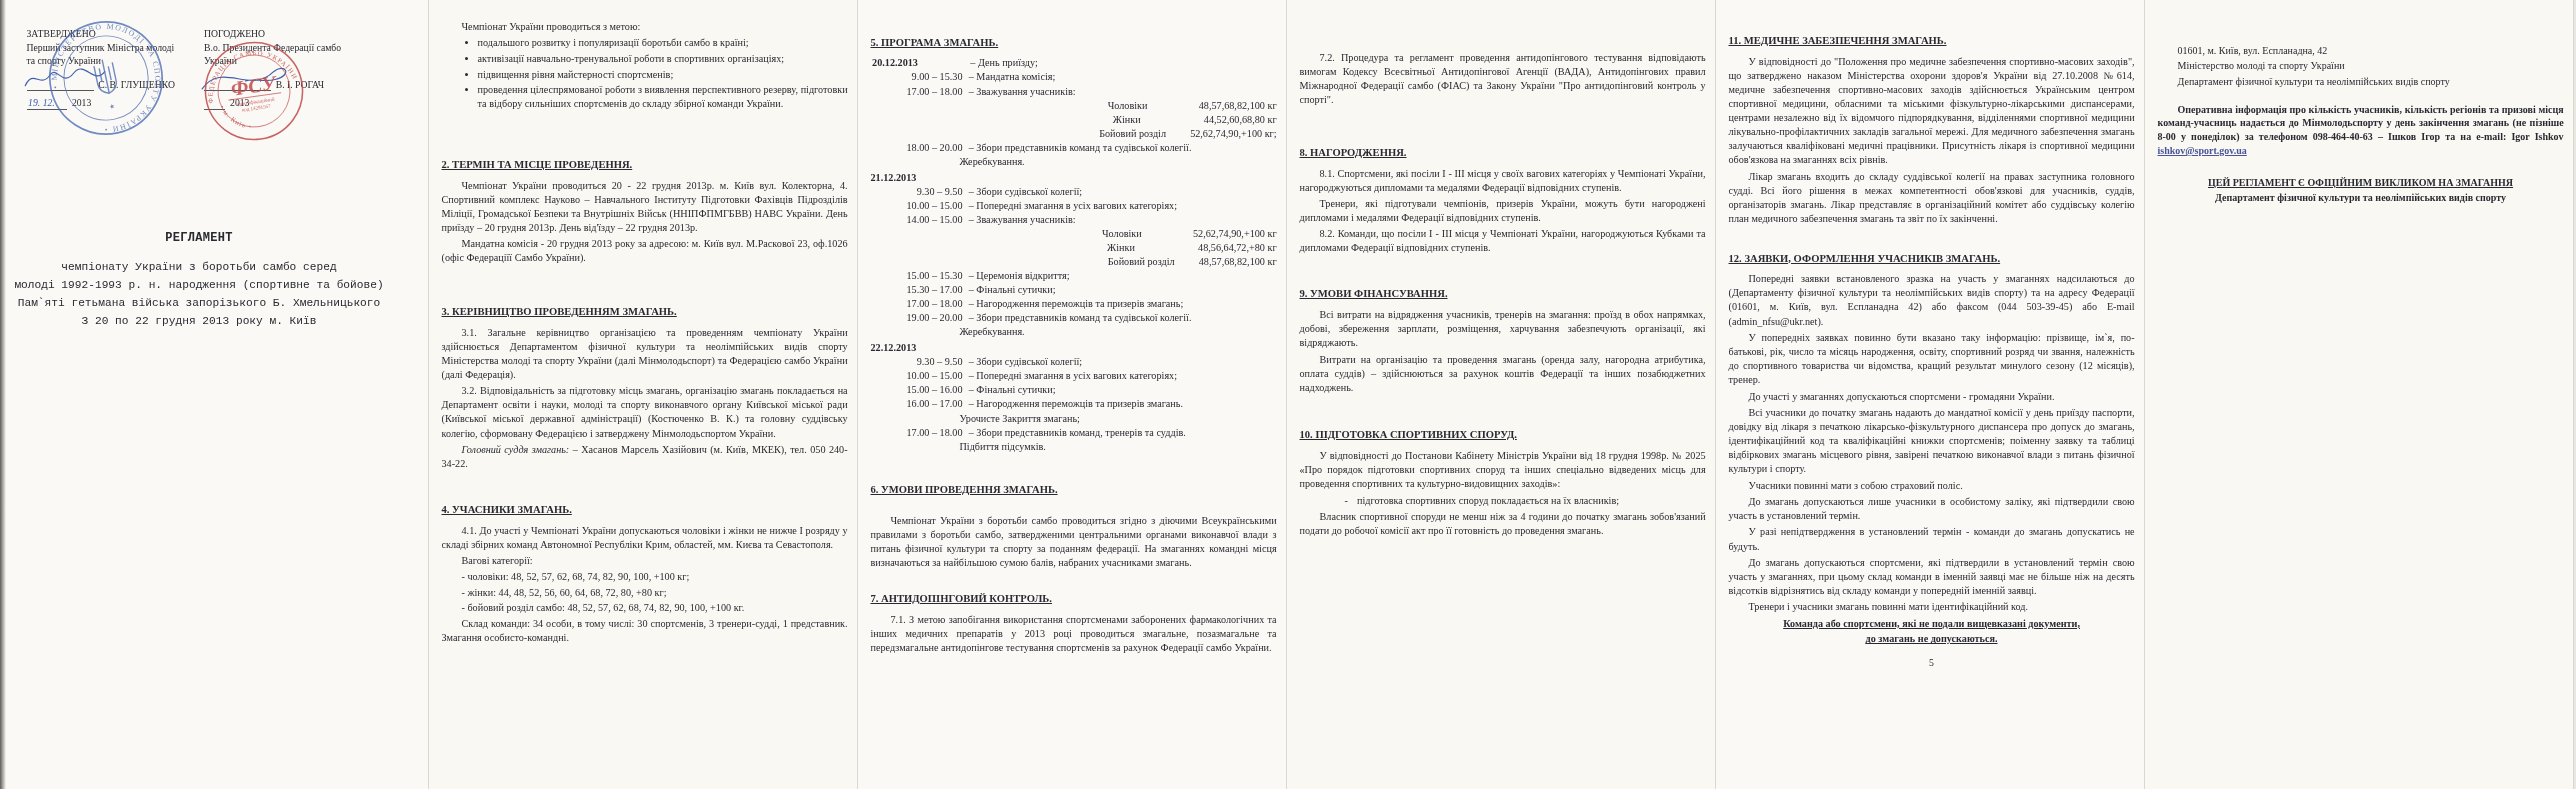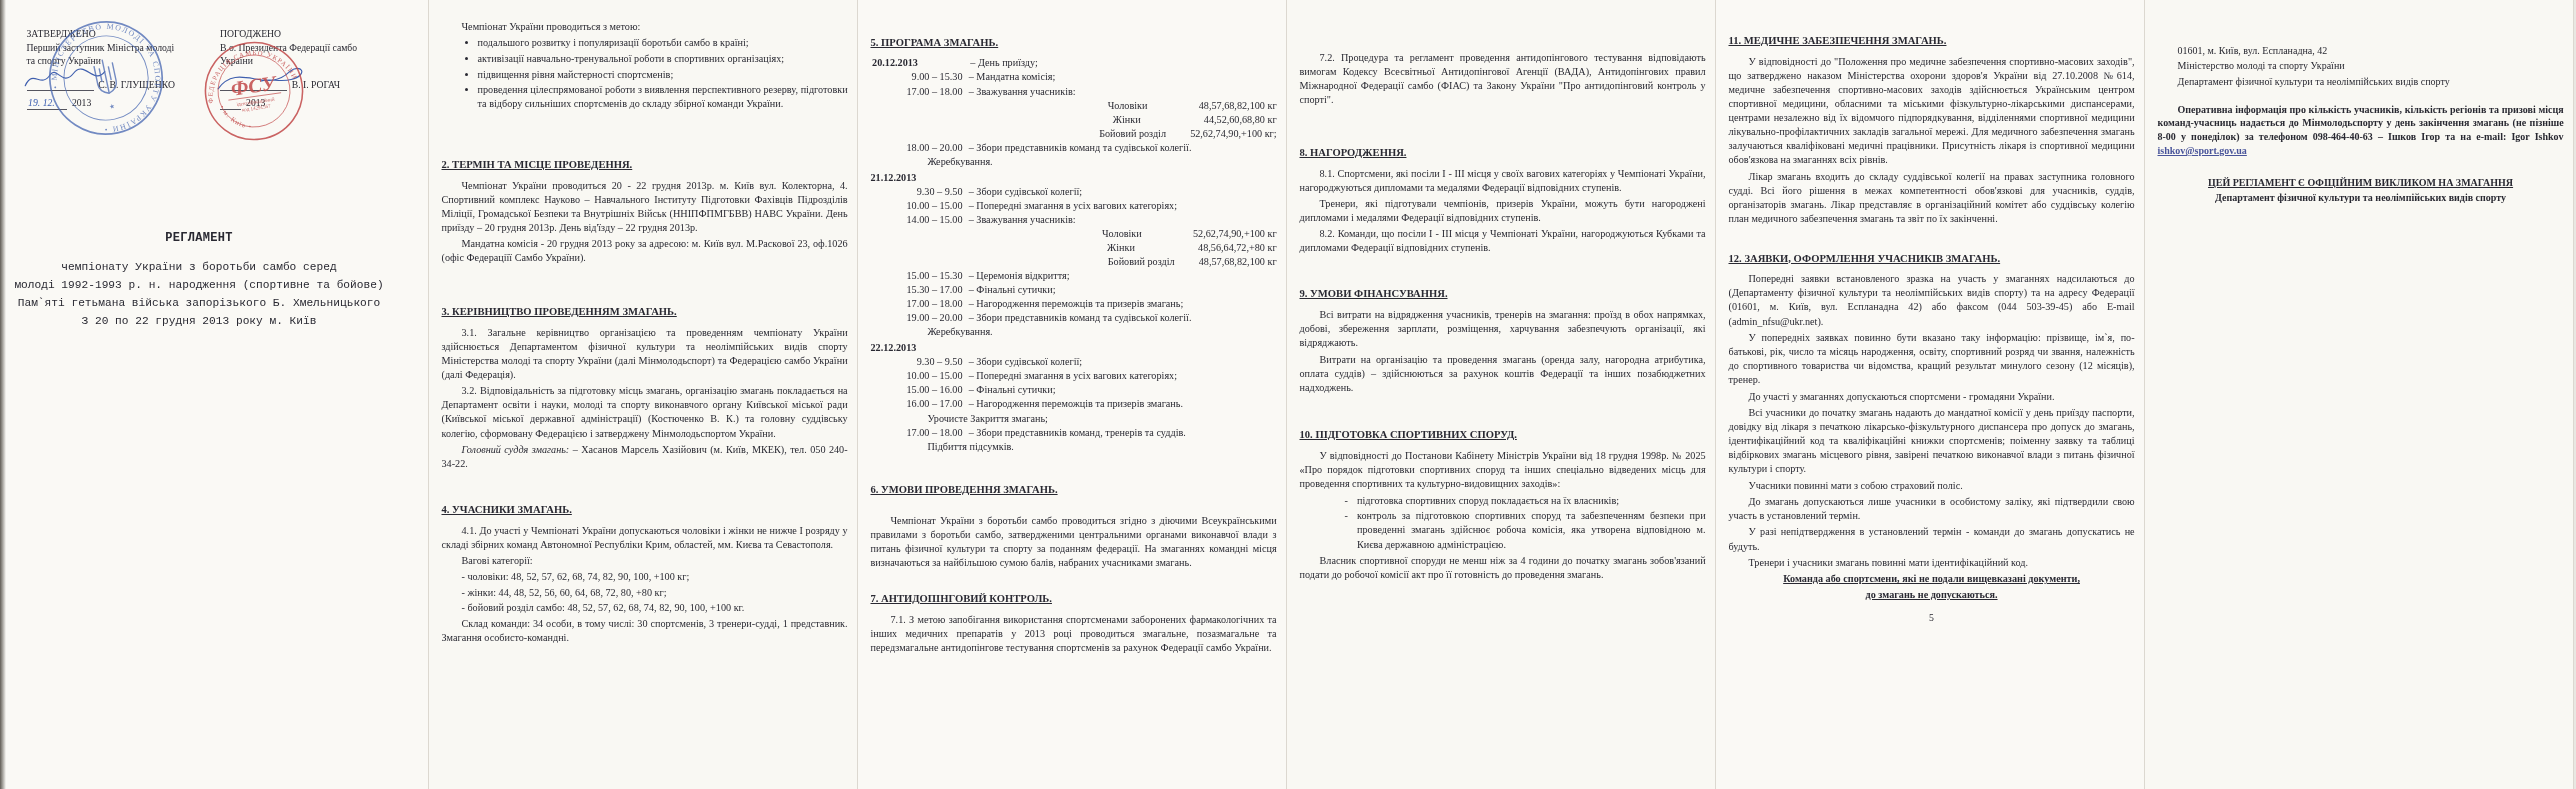--- a/index.html
+++ b/index.html
@@ -32,32 +32,32 @@
   .blk-dl{list-style:none;margin:0 0 2.3px 45px;padding:0;}
   .blk-dl li{position:relative;padding-left:12.5px;text-align:justify;margin:0 0 1.6px;}
   .blk-dl li::before{content:"-";position:absolute;left:0;}
   .blk-row{display:flex;}
   .blk-row .t{flex:0 0 92px;text-align:right;padding-right:6.2px;white-space:nowrap;}
   .blk-row .t.b{font-weight:bold;text-align:left;padding-left:1.6px;}
   .blk-row .d{flex:1;}
   .blk-date{font-weight:bold;margin:1.6px 0 0;}
   .blk-wrow{display:flex;margin-left:60px;justify-content:flex-end;}
   .blk-wrow .wl{flex:0 0 91px;}
-  .blk-cont{margin-left:57px;}
+  .blk-cont{margin-left:89px;}
   .blk-center{text-align:center;margin:0 0 1.6px;}
   .bold{font-weight:bold;}
   .underline{text-decoration:underline;}
   .pagenum{margin-top:9.4px;font-size:9.8px;}
   em{font-style:italic;}
   .tail-u{text-decoration:underline;color:#49549a;}
 
   
   .approve{position:absolute;font-size:9.7px;line-height:1.34;z-index:1;}
   .approve--left{left:26.5px;top:26.5px;width:192px;}
-  .approve--right{left:220px;top:26.5px;width:200px;font-family:Liberation Serif, serif;}
+  .approve--right{left:204px;top:26.5px;width:200px;font-family:Liberation Serif, serif;}
   .approve .lbl{margin-bottom:1.6px;}
   .sig-row{display:flex;align-items:flex-end;margin-top:11px;position:relative;}
   .sig-line{display:inline-block;width:67px;border-bottom:0.8px solid #55555f;height:9.4px;margin-right:4.7px;}
   .sig-svg{position:absolute;left:-4.7px;top:-11px;z-index:3;}
   .date-row{margin-top:4.7px;}
   .hand{color:#3a5cb0;font-style:italic;border-bottom:0.8px solid #55555f;padding:0 12.5px 0.8px 1.6px;}
   .date-year{margin-left:4.7px;}
   .stamp{position:absolute;z-index:2;pointer-events:none;}
   .stamp--blue{left:39px;top:11px;width:134px;height:134px;transform:rotate(-12deg);opacity:.78;}
   .stamp--red{left:200px;top:37px;width:108px;height:108px;transform:rotate(-8deg);opacity:.85;}
@@ -297,40 +297,40 @@
         <p class="blk-p">8.2. Команди, що посіли I - III місця у Чемпіонаті України, нагороджуються Кубками та дипломами Федерації відповідних ступенів.</p>
         <div class="blk-sp" style="height: 26.5px;"></div>
         <div class="blk-h">9. УМОВИ ФІНАНСУВАННЯ.</div>
         <p class="blk-p">Всі витрати на відрядження учасників, тренерів на змагання: проїзд в обох напрямках, добові, збереження зарплати, розміщення, харчування забезпечують організації, які відряджають.</p>
         <p class="blk-p">Витрати на організацію та проведення змагань (оренда залу, нагородна атрибутика, оплата суддів) – здійснюються за рахунок коштів Федерації та інших позабюджетних надходжень.</p>
         <div class="blk-sp" style="height: 28px;"></div>
         <div class="blk-h">10. ПІДГОТОВКА СПОРТИВНИХ СПОРУД.</div>
         <p class="blk-p">У відповідності до Постанови Кабінету Міністрів України від 18 грудня 1998р. № 2025 «Про порядок підготовки спортивних споруд та інших спеціально відведених місць для проведення спортивних та культурно-видовищних заходів»:</p>
         <ul class="blk-dl">
           <li>підготовка спортивних споруд покладається на їх власників;</li>
-          <li>контроль за підготовкою спортивних споруд та забезпеченням безпеки при проведенні змагань здійснює робоча комісія, яка утворена відповідною м. Києва державною адміністрацією.</li>
         </ul>
         <p class="blk-p">Власник спортивної споруди не менш ніж за 4 години до початку змагань зобов'язаний подати до робочої комісії акт про її готовність до проведення змагань.</p>
       </div>
     </div>
   <div class="page">
       <div class="content">
         <div class="blk-sp" style="height: 11px;"></div>
         <div class="blk-h">11. МЕДИЧНЕ ЗАБЕЗПЕЧЕННЯ ЗМАГАНЬ.</div>
         <p class="blk-p">У відповідності до "Положення про медичне забезпечення спортивно-масових заходів", що затверджено наказом Міністерства охорони здоров'я України від 27.10.2008 №614, медичне забезпечення спортивно-масових заходів здійснюється Українським центром спортивної медицини, обласними та міськими фізкультурно-лікарськими  диспансерами, центрами незалежно від їх відомчого підпорядкування, відділеннями спортивної медицини лікувально-профілактичних закладів загальної мережі. Для медичного забезпечення змагань залучаються кваліфіковані медичні працівники. Присутність лікаря із спортивної медицини обов'язкова на змаганнях всіх рівнів.</p>
         <p class="blk-p">Лікар змагань входить до складу суддівської колегії на правах заступника головного судді. Всі його рішення в межах компетентності обов'язкові для учасників, суддів, організаторів змагань. Лікар представляє в організаційний комітет або суддівську колегію план медичного забезпечення змагань та звіт по їх закінченні.</p>
         <div class="blk-sp" style="height: 20px;"></div>
         <div class="blk-h">12. ЗАЯВКИ, ОФОРМЛЕННЯ УЧАСНИКІВ ЗМАГАНЬ.</div>
         <p class="blk-p">Попередні заявки встановленого зразка на участь у змаганнях надсилаються до (Департаменту фізичної культури та неолімпійських видів спорту) та на адресу Федерації (01601, м. Київ, вул. Еспланадна 42) або факсом (044 503-39-45) або E-mail (admin_nfsu@ukr.net).</p>
         <p class="blk-p">У попередніх заявках повинно бути вказано таку інформацію: прізвище, ім`я, по-батькові, рік, число та місяць народження, освіту, спортивний розряд чи звання, належність до спортивного товариства чи відомства, кращий результат минулого сезону (12 місяців), тренер.</p>
         <p class="blk-p">До участі у змаганнях допускаються спортсмени - громадяни України.</p>
         <p class="blk-p">Всі учасники до початку змагань надають до мандатної комісії у день приїзду паспорти, довідку від лікаря з печаткою лікарсько-фізкультурного диспансера про допуск до змагань, ідентифікаційний код та кваліфікаційні книжки спортсменів; поіменну заявку та таблиці відбіркових змагань місцевого рівня, завірені печаткою виконавчої влади з питань фізичної культури і спорту.</p>
         <p class="blk-p">Учасники повинні мати з собою страховий поліс.</p>
         <p class="blk-p">До змагань допускаються лише учасники в особистому заліку, які підтвердили свою участь в установлений термін.</p>
         <p class="blk-p">У разі непідтвердження в установлений термін - команди до змагань допускатись не будуть.</p>
+        <p class="blk-p">До змагань допускаються спортсмени, які підтвердили в установлений термін свою участь у змаганнях, при цьому склад команди в іменній заявці має не більше ніж на десять відсотків відрізнятись від складу команди у попередній іменній заявці.</p>
         <p class="blk-p">Тренери і учасники змагань повинні мати ідентифікаційний код.</p>
         <div class="blk-center bold underline">Команда або спортсмени, які не подали вищевказані документи,</div>
         <div class="blk-center bold underline">до змагань не допускаються.</div>
         <div class="blk-center pagenum">5</div>
       </div>
     </div>
   <div class="page page--six">
       <div class="content">
         <div class="blk-sp" style="height: 30px;"></div>
         <p class="blk-pline">01601, м. Київ, вул. Еспланадна, 42</p>

